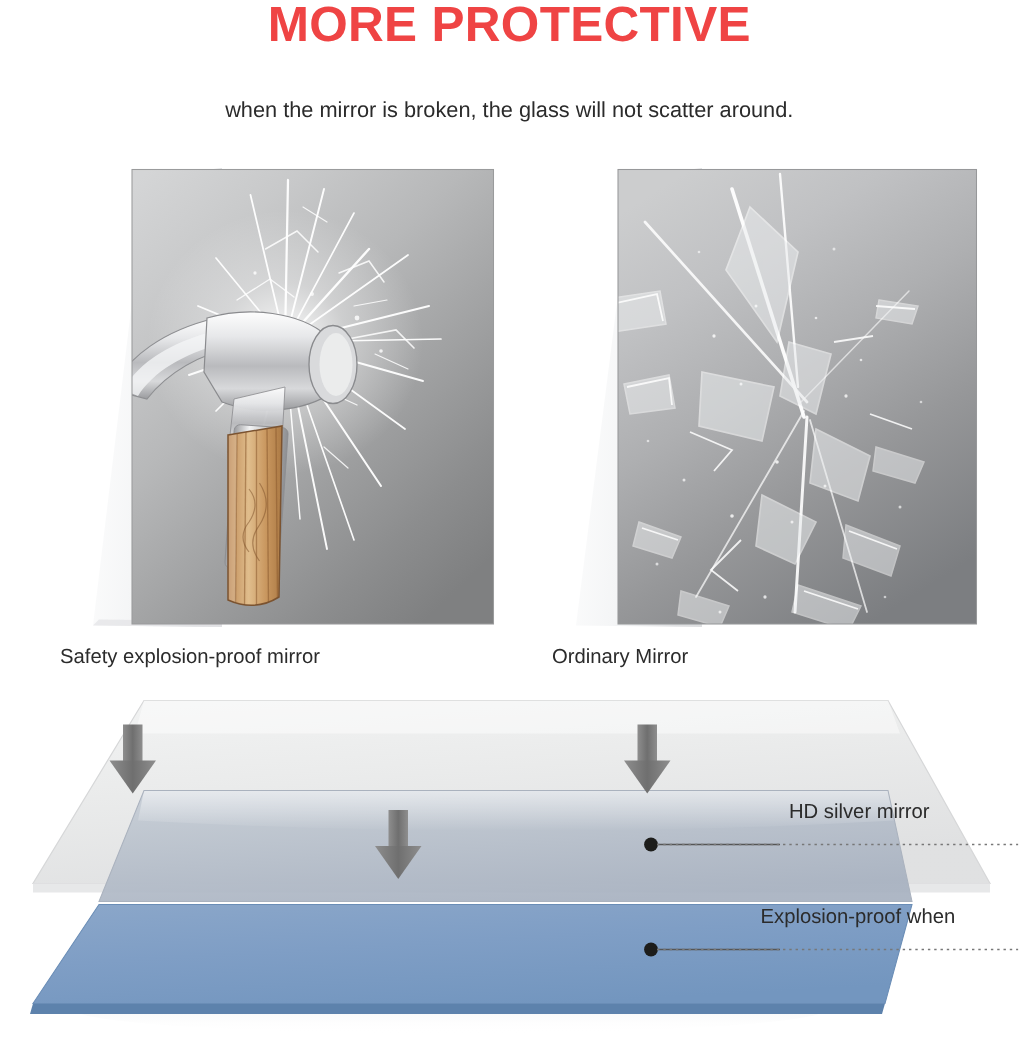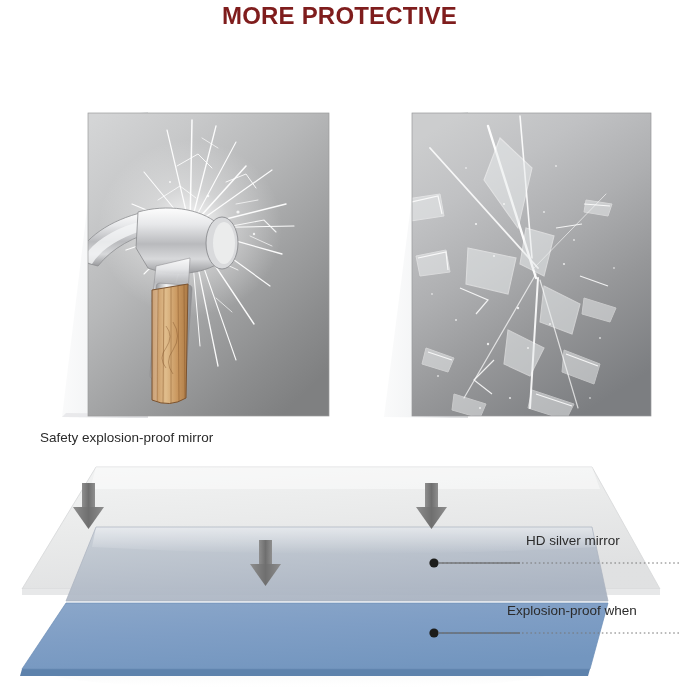--- a/index.html
+++ b/index.html
@@ -8,22 +8,22 @@
     font-family:"Liberation Sans","DejaVu Sans",sans-serif;
     color:#231f20;
     -webkit-font-smoothing:antialiased;
   }
   .page{position:absolute;inset:0;}
 
   
   .title{
     position:absolute;left:0;right:0;top:1px;
     text-align:center;
-    font-size:24px;font-weight:bold;letter-spacing:.2px;
-    color:#7f1d1d;line-height:30px;
+    font-size:33px;font-weight:bold;letter-spacing:.2px;
+    color:#ef4444;line-height:30px;
   }
   .subtitle{
     position:absolute;left:0;right:0;
     text-align:center;font-size:14.5px;line-height:24px;color:#2b2b2b;
   }
   .sub1{top:38px;}
   .sub2{top:62px;}
 
   
   .panel{position:absolute;}
@@ -40,20 +40,21 @@
   }
 </style>
 </head>
 <body>
 
 <div class="page">
 
   <div class="title">MORE PROTECTIVE</div>
 
 
+  <div class="subtitle sub2">when the mirror is broken, the glass will not scatter around.</div>
 
   <div class="panel" style="left:40px;top:108px;width:300px;height:315px;">
 
     <svg width="300" height="315" style="position:absolute;left:0;top:0;">
       <defs>
         <linearGradient id="bkL" x1="0" y1="0" x2="1" y2="0.3">
           <stop offset="0%" stop-color="#ffffff"></stop>
           <stop offset="55%" stop-color="#f4f5f6"></stop>
           <stop offset="100%" stop-color="#dcdee0"></stop>
         </linearGradient>
@@ -287,20 +288,21 @@
           <circle cx="222" cy="290" r=".9" opacity=".6"></circle>
           <circle cx="64" cy="186" r=".9" opacity=".6"></circle>
           <circle cx="182" cy="216" r="1" opacity=".7"></circle>
           <circle cx="136" cy="96" r="1" opacity=".7"></circle>
         </g>
       </g>
 
       <rect x="44" y="5" width="239" height="303" fill="none" stroke="#97989a" stroke-width="0.7"></rect>
     </svg>
 
+    <div class="caption" style="left:0;top:321px;width:300px;">Ordinary Mirror</div>
   </div>
 
   <div class="layers">
     <svg width="679" height="244" viewBox="0 0 679 244">
       <defs>
         <linearGradient id="topSheet" x1="0" y1="0" x2="0.4" y2="1">
           <stop offset="0%" stop-color="#f2f3f3"></stop>
           <stop offset="45%" stop-color="#eaebeb"></stop>
           <stop offset="100%" stop-color="#dfe0e1"></stop>
         </linearGradient>

